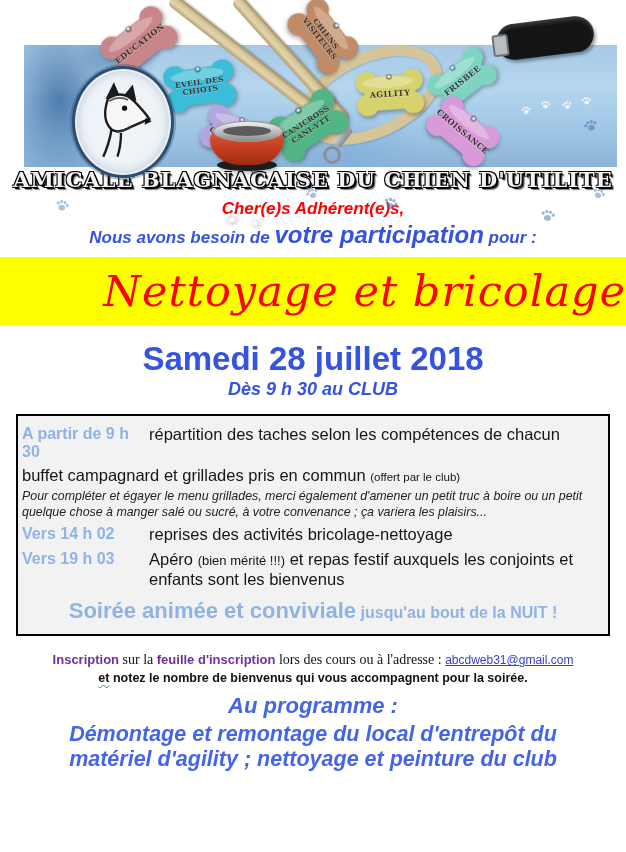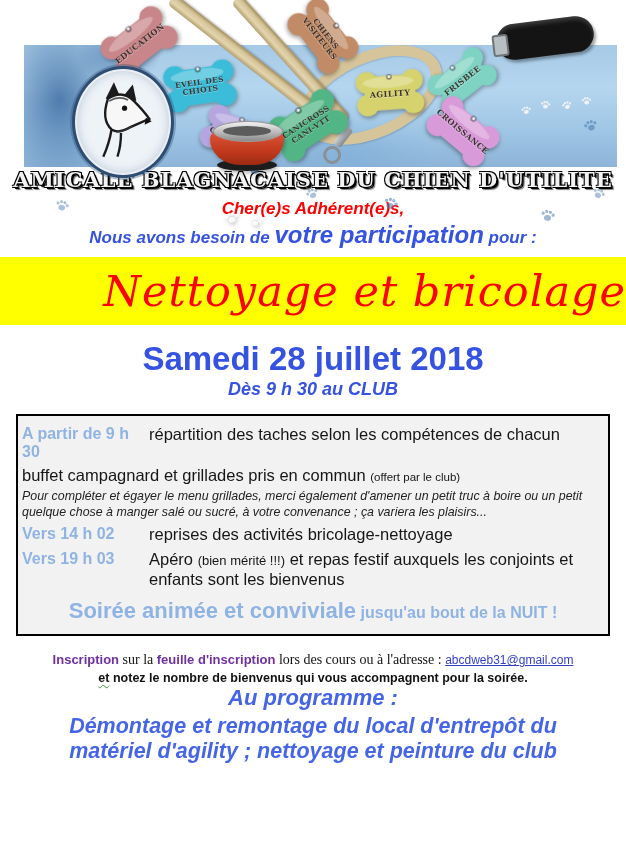--- a/index.html
+++ b/index.html
@@ -81,21 +81,21 @@
 
   
   .inscription{margin-top:16px;text-align:center;font-size:14px;font-family:"Liberation Serif",serif;color:#111;}
   .inscription .plabel{font-family:"Liberation Sans",sans-serif;font-weight:bold;font-size:13px;color:#7030a0;}
   .inscription .email{font-family:"Liberation Sans",sans-serif;font-size:12px;color:#3440c8;text-decoration:underline;cursor:pointer;}
   .note-line{margin-top:3px;text-align:center;font-weight:bold;font-size:12.5px;color:#111;}
   .note-line .sq{text-decoration:underline wavy #3a9a3a 1px;text-underline-offset:2px;}
 
   
   .aide{margin-top:5px;text-align:center;font-weight:bold;font-size:30px;line-height:1.1;color:#18871b;}
-  .au-programme{text-align:center;font-weight:bold;font-style:italic;font-size:22px;color:#4565e8;}
+  .au-programme{margin-top:8px;text-align:center;font-weight:bold;font-style:italic;font-size:22px;color:#4565e8;}
   .prog-body{margin-top:3px;text-align:center;font-weight:bold;font-style:italic;font-size:21.5px;line-height:1.15;color:#4565e8;}
 </style>
 </head>
 <body>
 
 <svg width="0" height="0" style="position:absolute">
   <defs>
     <symbol id="sym-paw" viewBox="0 0 24 22">
       <ellipse cx="12" cy="15.5" rx="5.4" ry="4.4"></ellipse>
       <circle cx="4.4" cy="9.6" r="2.5"></circle>

